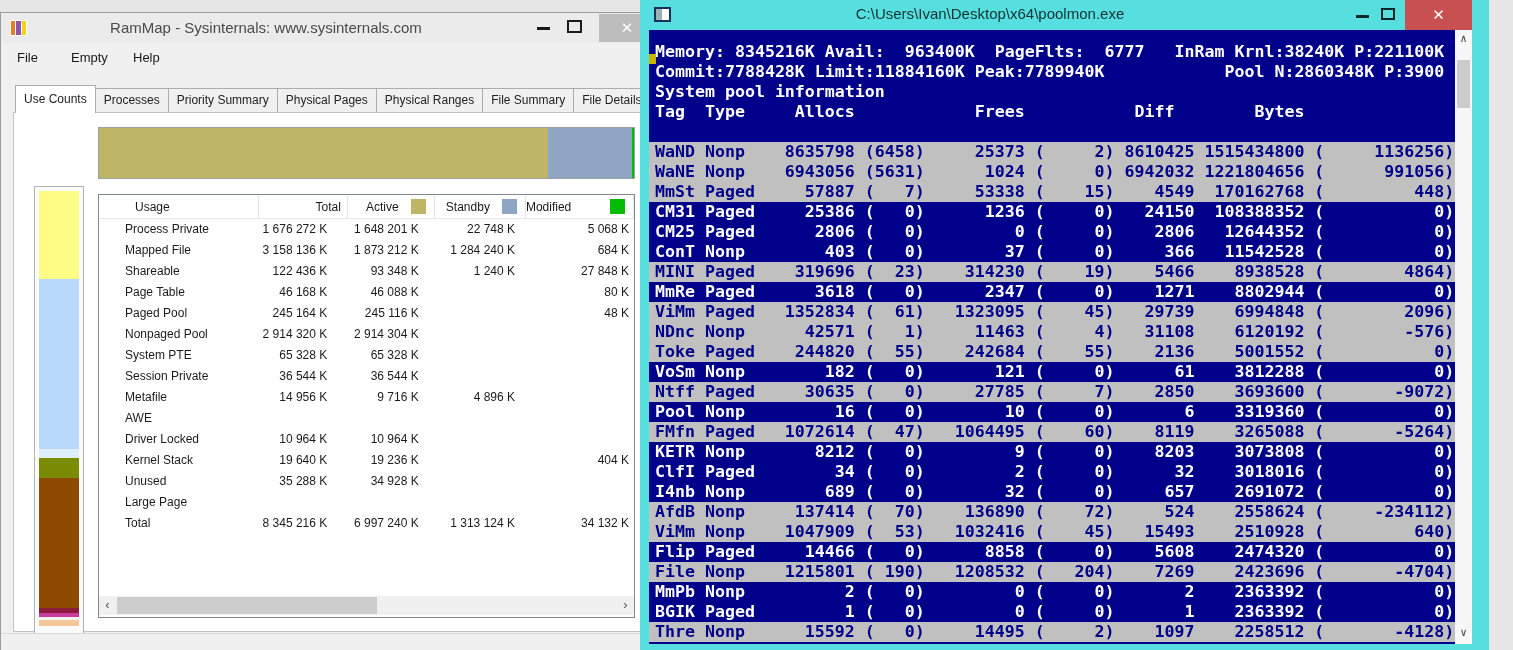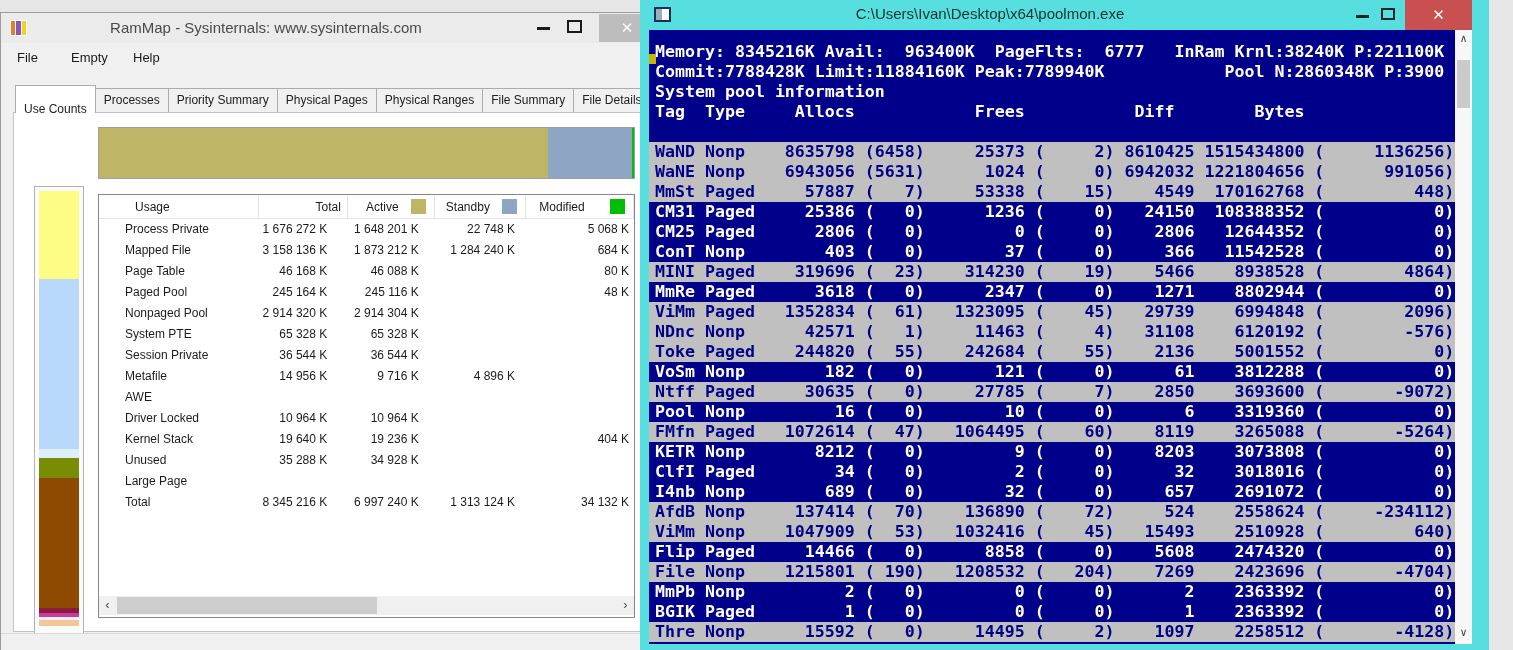--- a/index.html
+++ b/index.html
@@ -16,21 +16,21 @@
   #rm-title { left:0; top:6px; width:530px; text-align:center; font-size:15px; color:#4a4a4a; }
   #rm-min { left:536px; top:14px; width:13px; height:3px; background:#1a1a1a; }
   #rm-max { left:566px; top:7px; width:15px; height:13px; border:2px solid #1a1a1a; background:transparent; }
   #rm-close { left:598px; top:1px; width:56px; height:28px; background:#bdbdbd; color:#fdfdfd;
               font-size:15px; text-align:center; line-height:28px; }
   #rm-menubar { left:0; top:32px; width:658px; height:26px; background:#f0f0f0; }
   .menu-item { position:absolute; top:3px; font-size:13px; color:#1a1a1a; padding:2px 6px; }
   #rm-tabs { left:14px; top:75px; height:25px; display:flex; }
   .tab { position:relative; border:1px solid #acacac; border-bottom:none; background:#f0f0f0;
          font-size:12px; color:#222; padding:4px 8px 0 8px; height:25px; margin-right:-1px; }
-  .tab.active { background:#fff; height:28px; margin-top:-3px; padding-top:16px; z-index:5; }
+  .tab.active { background:#fff; height:28px; margin-top:-3px; padding-top:6px; z-index:5; }
   #rm-page { left:12px; top:99px; width:638px; height:520px; background:#fff; border:1px solid #c3c3c3; }
 
   
   #rm-stripframe { left:33px; top:173px; width:50px; height:448px; background:#fbfbfb; border:1px solid #b2b2b2; }
   #rm-strip { left:38px; top:178px; width:40px; height:438px; }
   #rm-strip div { width:100%; }
 
   
   #rm-bar { left:97px; top:114px; width:537px; height:52px; border:1px solid #9aa0a6; background:#fff; display:flex; }
   #rm-bar div { height:100%; }
@@ -136,38 +136,45 @@
         </div>
         <div class="hcell" style="width: 93px;">
           <div class="lbl" style="text-align: right; padding: 0px 6px 0px 0px;">Active</div>
           <div class="swatch" style="background: rgb(191, 181, 102);"></div>
         </div>
         <div class="hcell" style="width: 98px;">
           <div class="lbl" style="text-align: right; padding: 0px 6px 0px 0px;">Standby</div>
           <div class="swatch" style="background: rgb(142, 166, 196);"></div>
         </div>
         <div class="hcell" style="width: 116px;">
-          <div class="lbl" style="text-align: center; padding: 0px 6px 0px 0px;">Modified</div>
+          <div class="lbl" style="text-align: left; padding: 0px 6px 0px 0px;">Modified</div>
           <div class="swatch" style="background: rgb(4, 188, 0);"></div>
         </div>
       </div>
     <div id="rm-rows">
         <div class="rrow">
           <div class="rcell" style="width: 142px; padding-left: 26px;">Process Private</div>
           <div class="rcell num" style="width: 95px;">1 676 272 K</div>
           <div class="rcell num" style="width: 93px;">1 648 201 K</div>
           <div class="rcell num" style="width: 98px;">22 748 K</div>
           <div class="rcell num" style="width: 116px;">5 068 K</div>
         </div>
         <div class="rrow">
           <div class="rcell" style="width: 142px; padding-left: 26px;">Mapped File</div>
           <div class="rcell num" style="width: 95px;">3 158 136 K</div>
           <div class="rcell num" style="width: 93px;">1 873 212 K</div>
           <div class="rcell num" style="width: 98px;">1 284 240 K</div>
           <div class="rcell num" style="width: 116px;">684 K</div>
+        </div>
+        <div class="rrow">
+          <div class="rcell" style="width: 142px; padding-left: 26px;">Shareable</div>
+          <div class="rcell num" style="width: 95px;">122 436 K</div>
+          <div class="rcell num" style="width: 93px;">93 348 K</div>
+          <div class="rcell num" style="width: 98px;">1 240 K</div>
+          <div class="rcell num" style="width: 116px;">27 848 K</div>
         </div>
         <div class="rrow">
           <div class="rcell" style="width: 142px; padding-left: 26px;">Page Table</div>
           <div class="rcell num" style="width: 95px;">46 168 K</div>
           <div class="rcell num" style="width: 93px;">46 088 K</div>
           <div class="rcell num" style="width: 98px;"></div>
           <div class="rcell num" style="width: 116px;">80 K</div>
         </div>
         <div class="rrow">
           <div class="rcell" style="width: 142px; padding-left: 26px;">Paged Pool</div>

